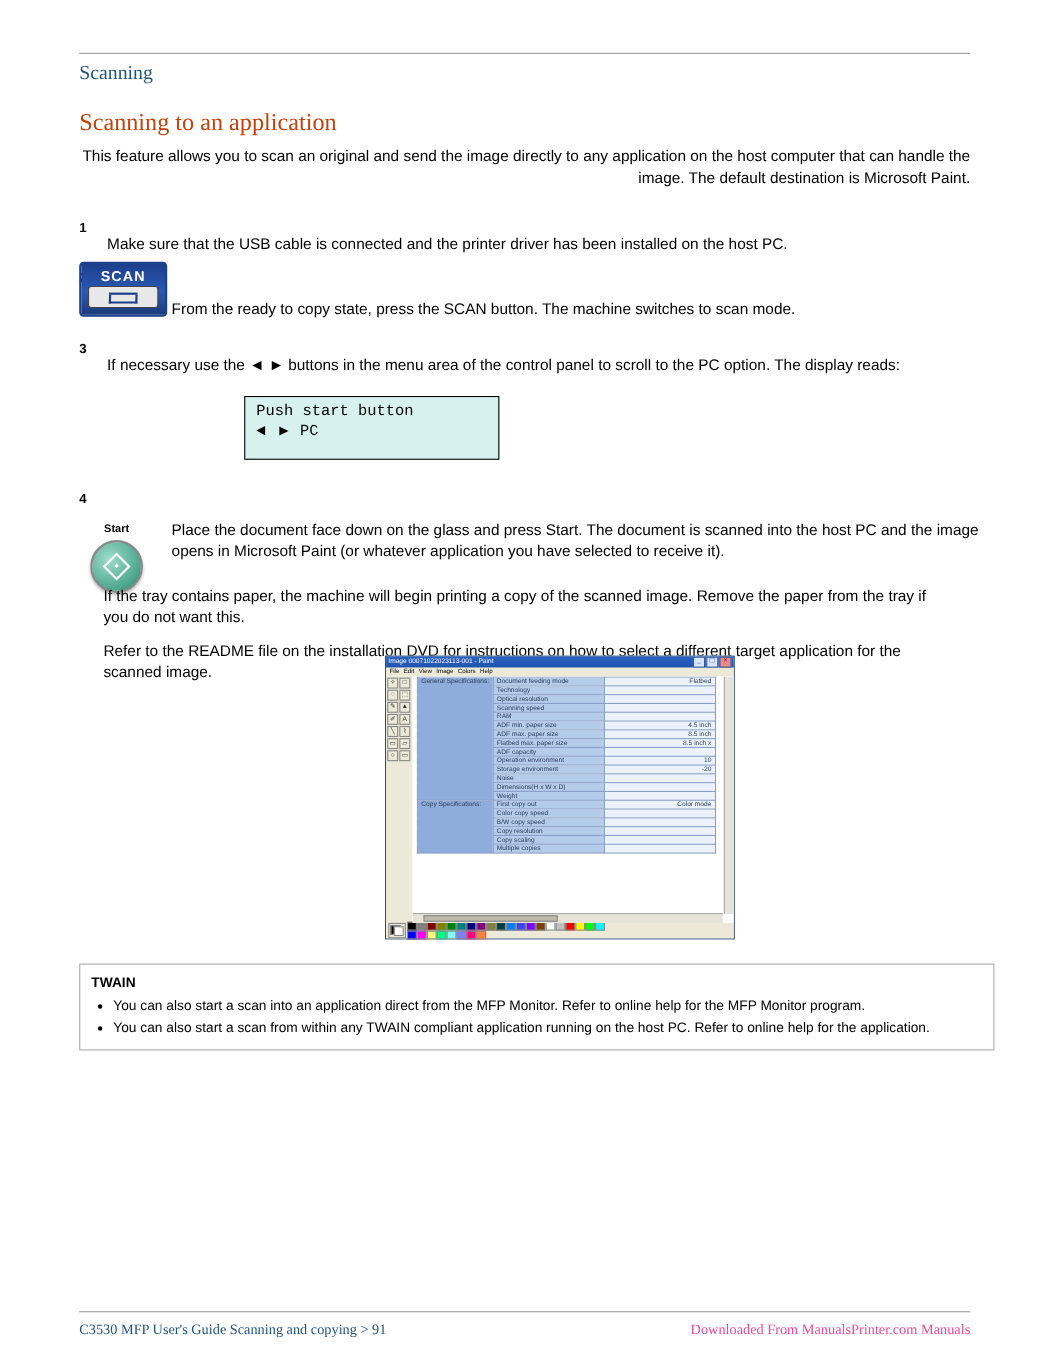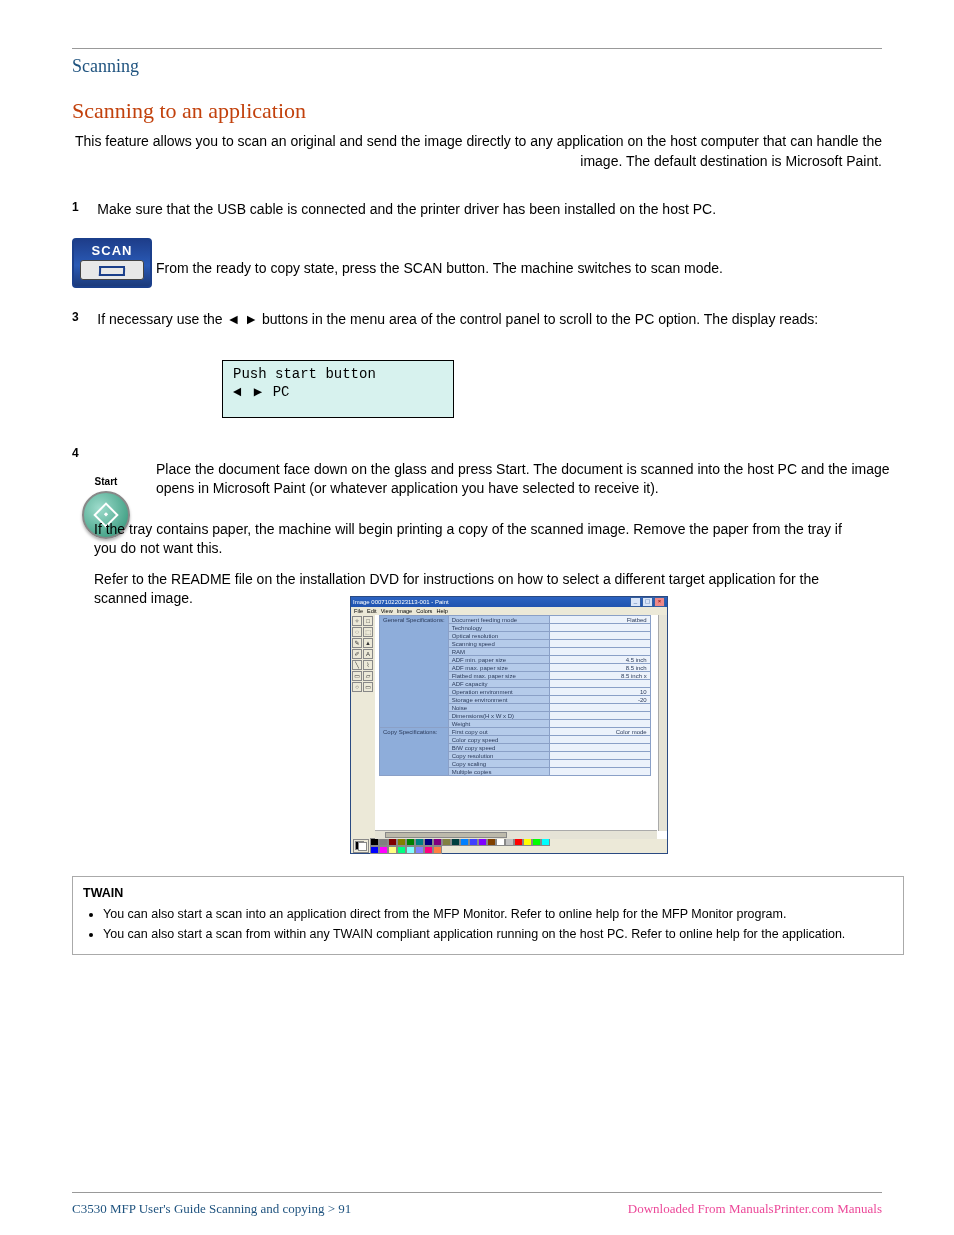--- a/index.html
+++ b/index.html
@@ -63,20 +63,21 @@
     width: 22px;
     vertical-align: top;
     font-weight: bold;
   }
   .step-body {
     display: inline-block;
     width: 760px;
     vertical-align: top;
     font-size: 14px;
     line-height: 1.35;
+    margin-top: 12px;
   }
   .step-note .step-body,
   .step-note2 .step-body {
     margin-left: 22px;
   }
 
   
   .scan-btn {
     position: absolute;
     left: 72px;

